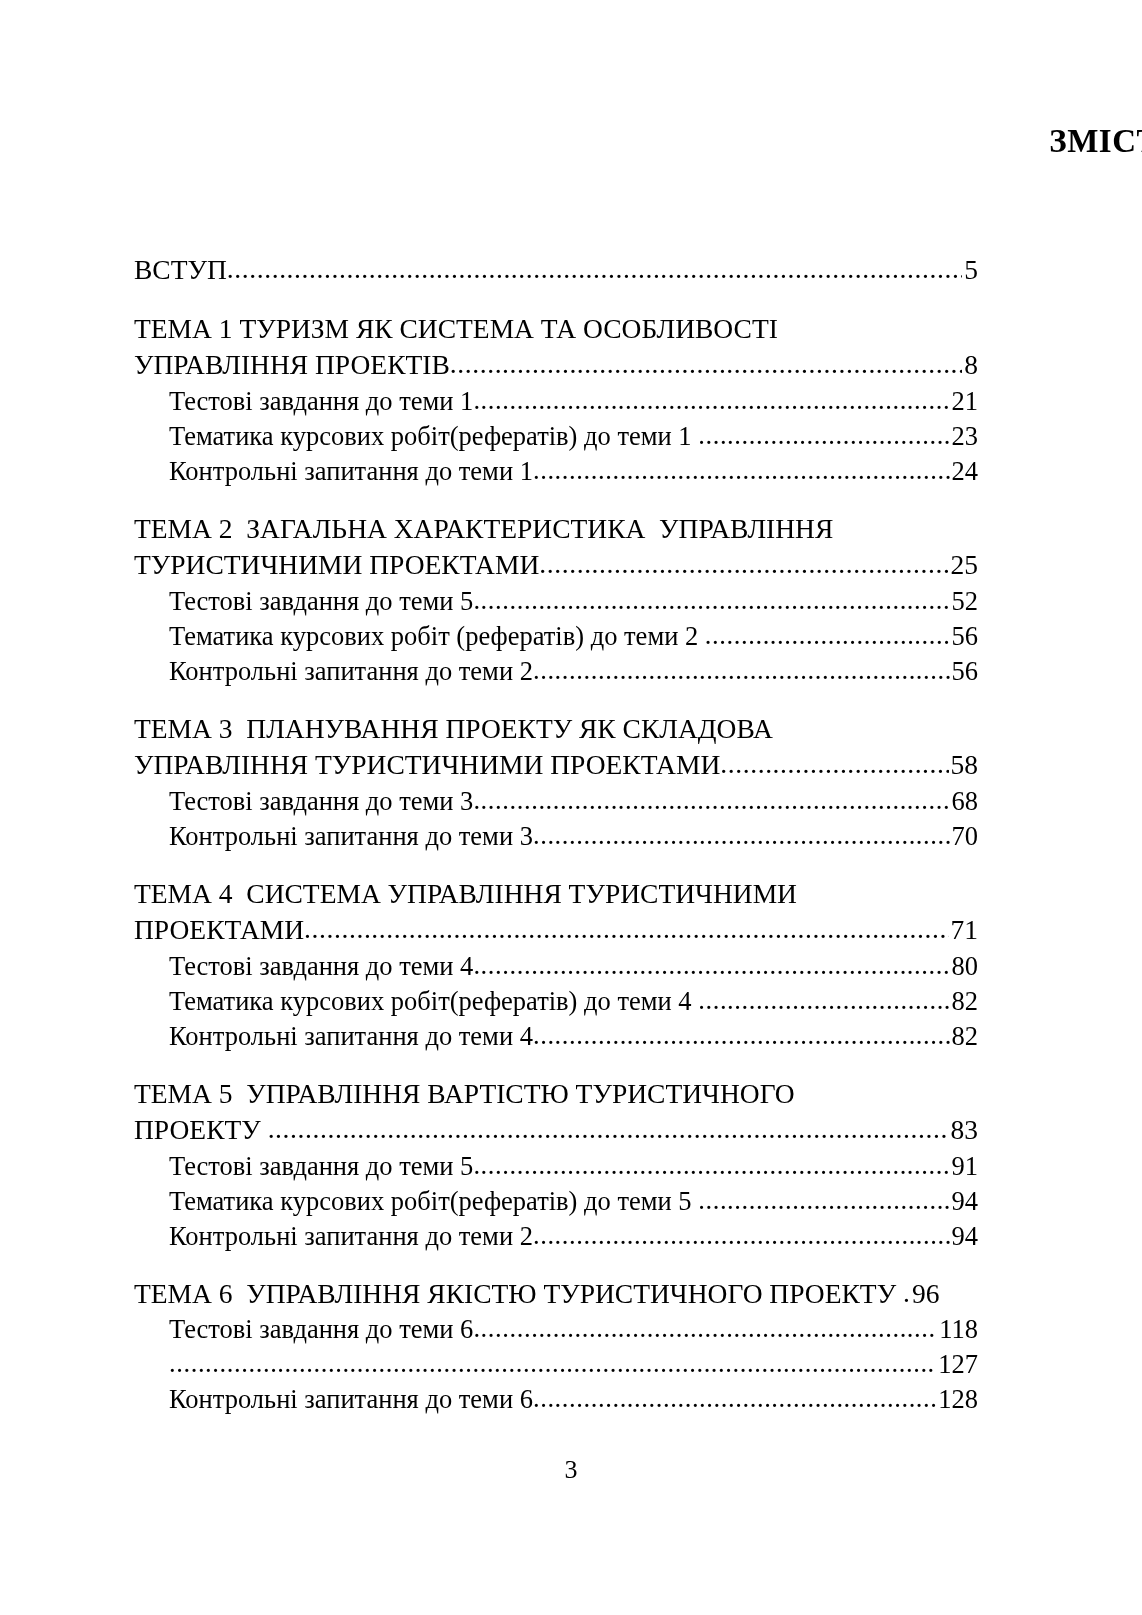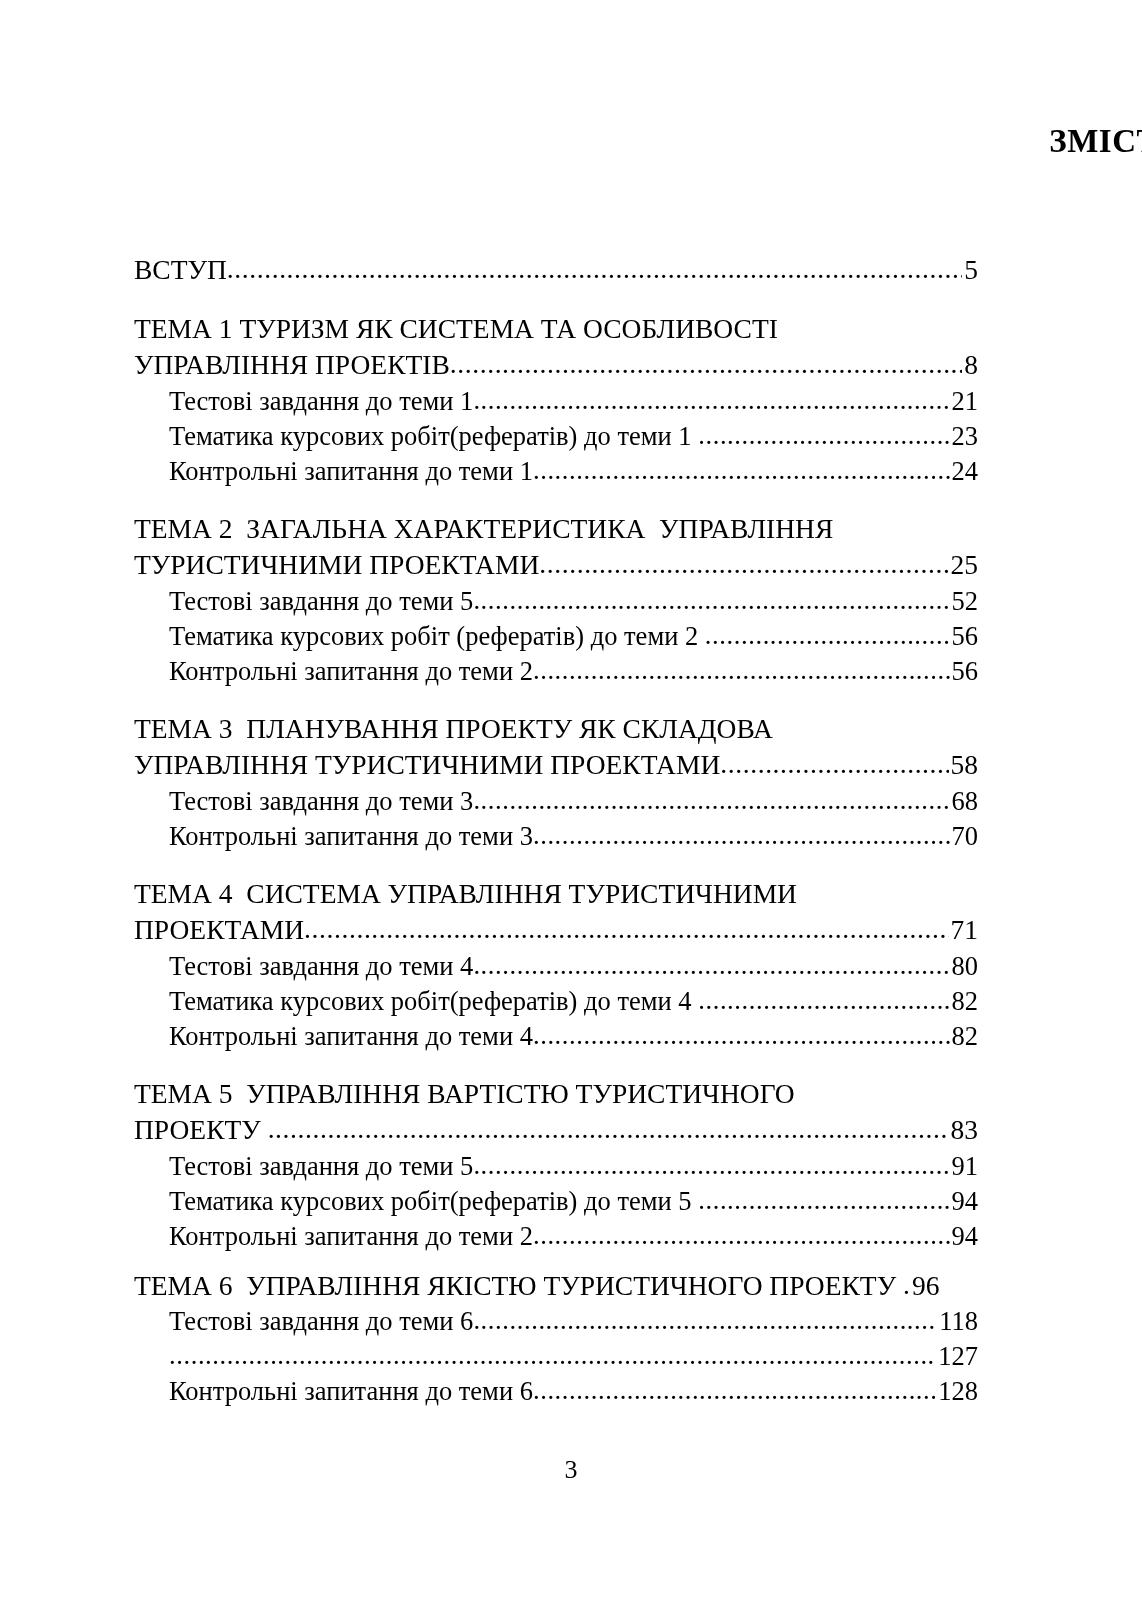--- a/index.html
+++ b/index.html
@@ -52,21 +52,21 @@
   }
 
   .toc-entry.level-2 {
     margin-left: 35px;
     width: calc(100% - 35px);
     font-size: 26.5px;
     line-height: 35px;
   }
 
   .toc-entry.block-start {
-    margin-top: 14px;
+    margin-top: 22px;
   }
 
   
   .toc-headline {
     font-size: 27.5px;
     line-height: 36.5px;
     white-space: pre;
   }
   .toc-headline.block-start {
     margin-top: 22px;

